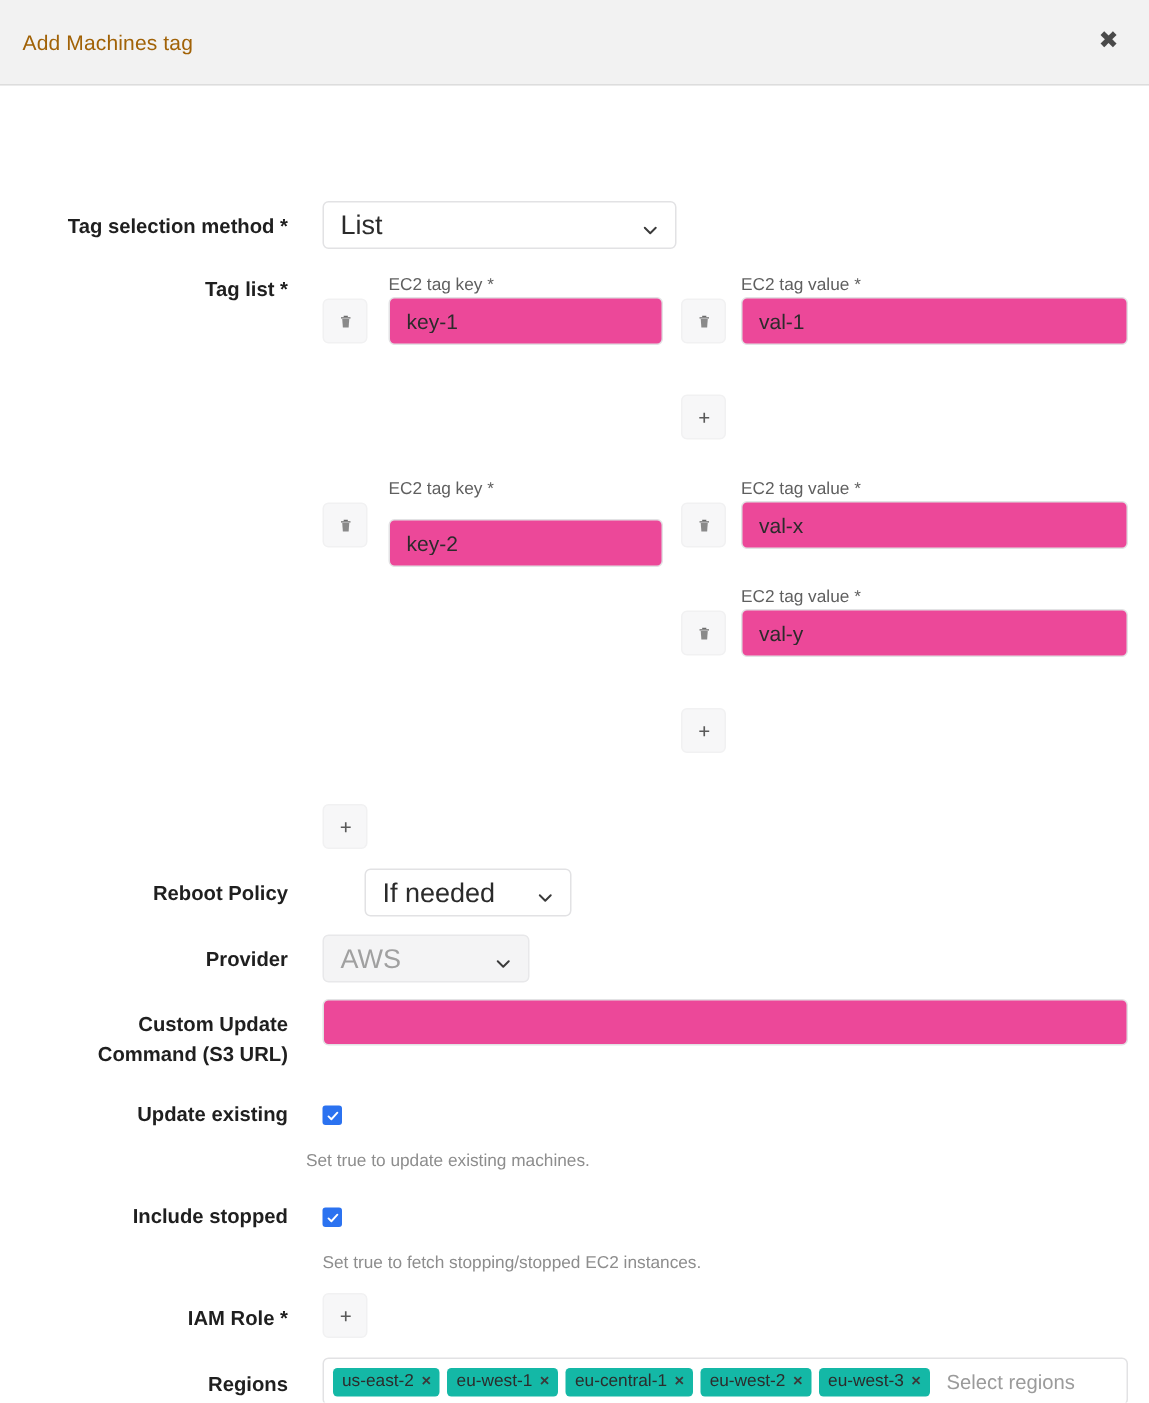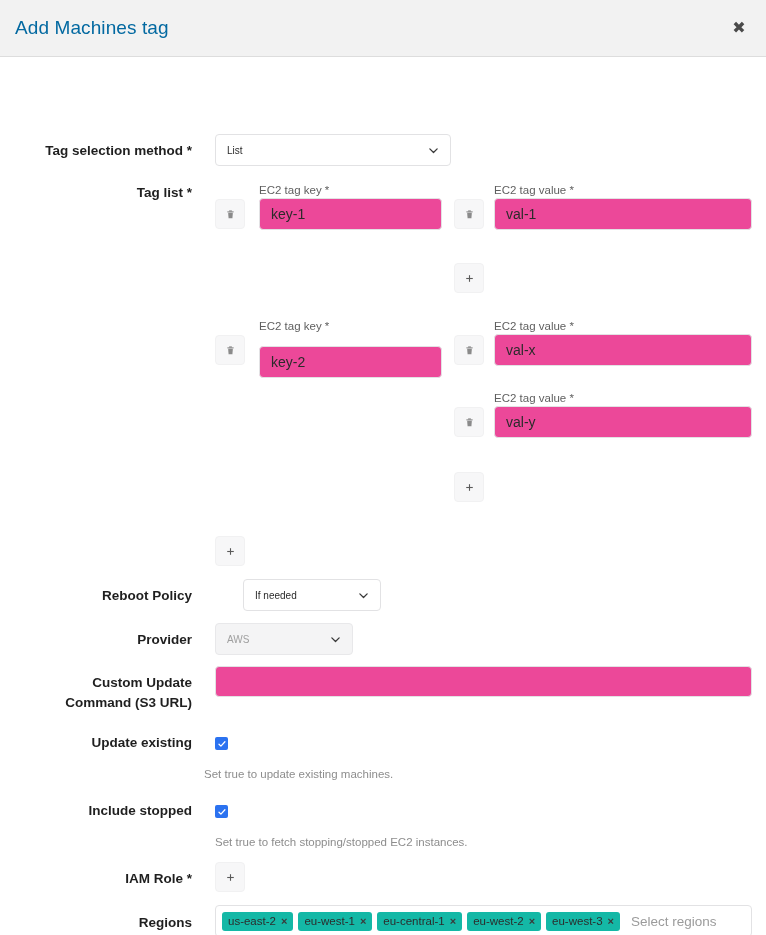--- a/index.html
+++ b/index.html
@@ -16,23 +16,23 @@
   .modal-header {
     height: 57px;
     background: #f2f2f2;
     border-bottom: 1px solid #dddddd;
     display: flex;
     align-items: center;
     padding: 0 18px 0 15px;
     position: relative;
   }
   .modal-title {
-    font-size: 19px;
+    font-size: 14px;
     font-weight: 400;
-    color: #0369a1;
+    color: #a16207;
     letter-spacing: .1px;
     text-align: center;
   }
   .close-btn {
     position: absolute;
     right: 18px; top: 50%;
     transform: translateY(-50%);
     width: 18px; height: 18px;
     display: flex; align-items: center; justify-content: center;
     font-size: 16px;
@@ -85,21 +85,21 @@
 
   .select-box {
     position: absolute;
     border: 1px solid #e2e2e4;
     border-radius: 4px;
     background: #ffffff;
     height: 32px;
     display: flex;
     align-items: center;
     padding: 0 10px 0 11px;
-    font-size: 10px;
+    font-size: 18px;
     color: #2b2b2b;
     cursor: pointer;
   }
   .select-box.disabled {
     background: #f4f4f5;
     color: #a0a0a0;
     border-color: #e8e8ea;
     cursor: default;
   }
   .select-box .sel-val { flex: 1; }

